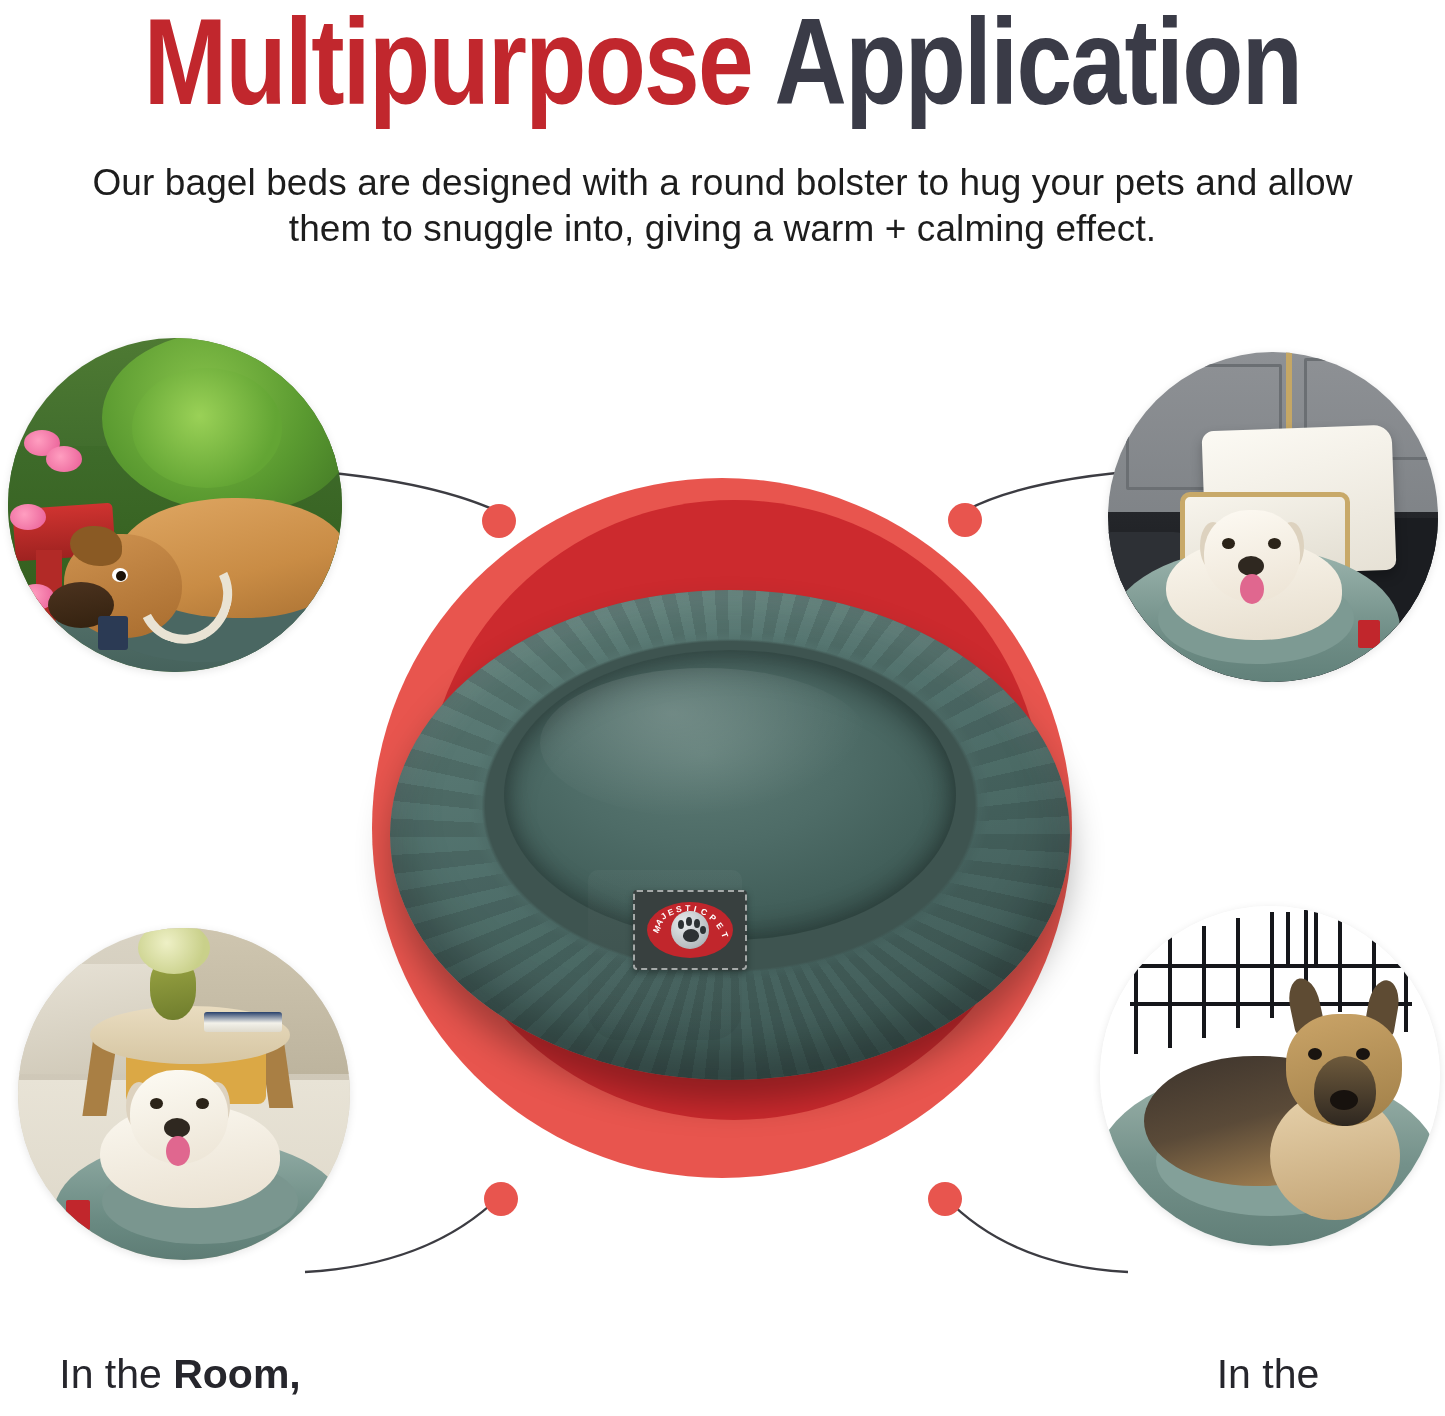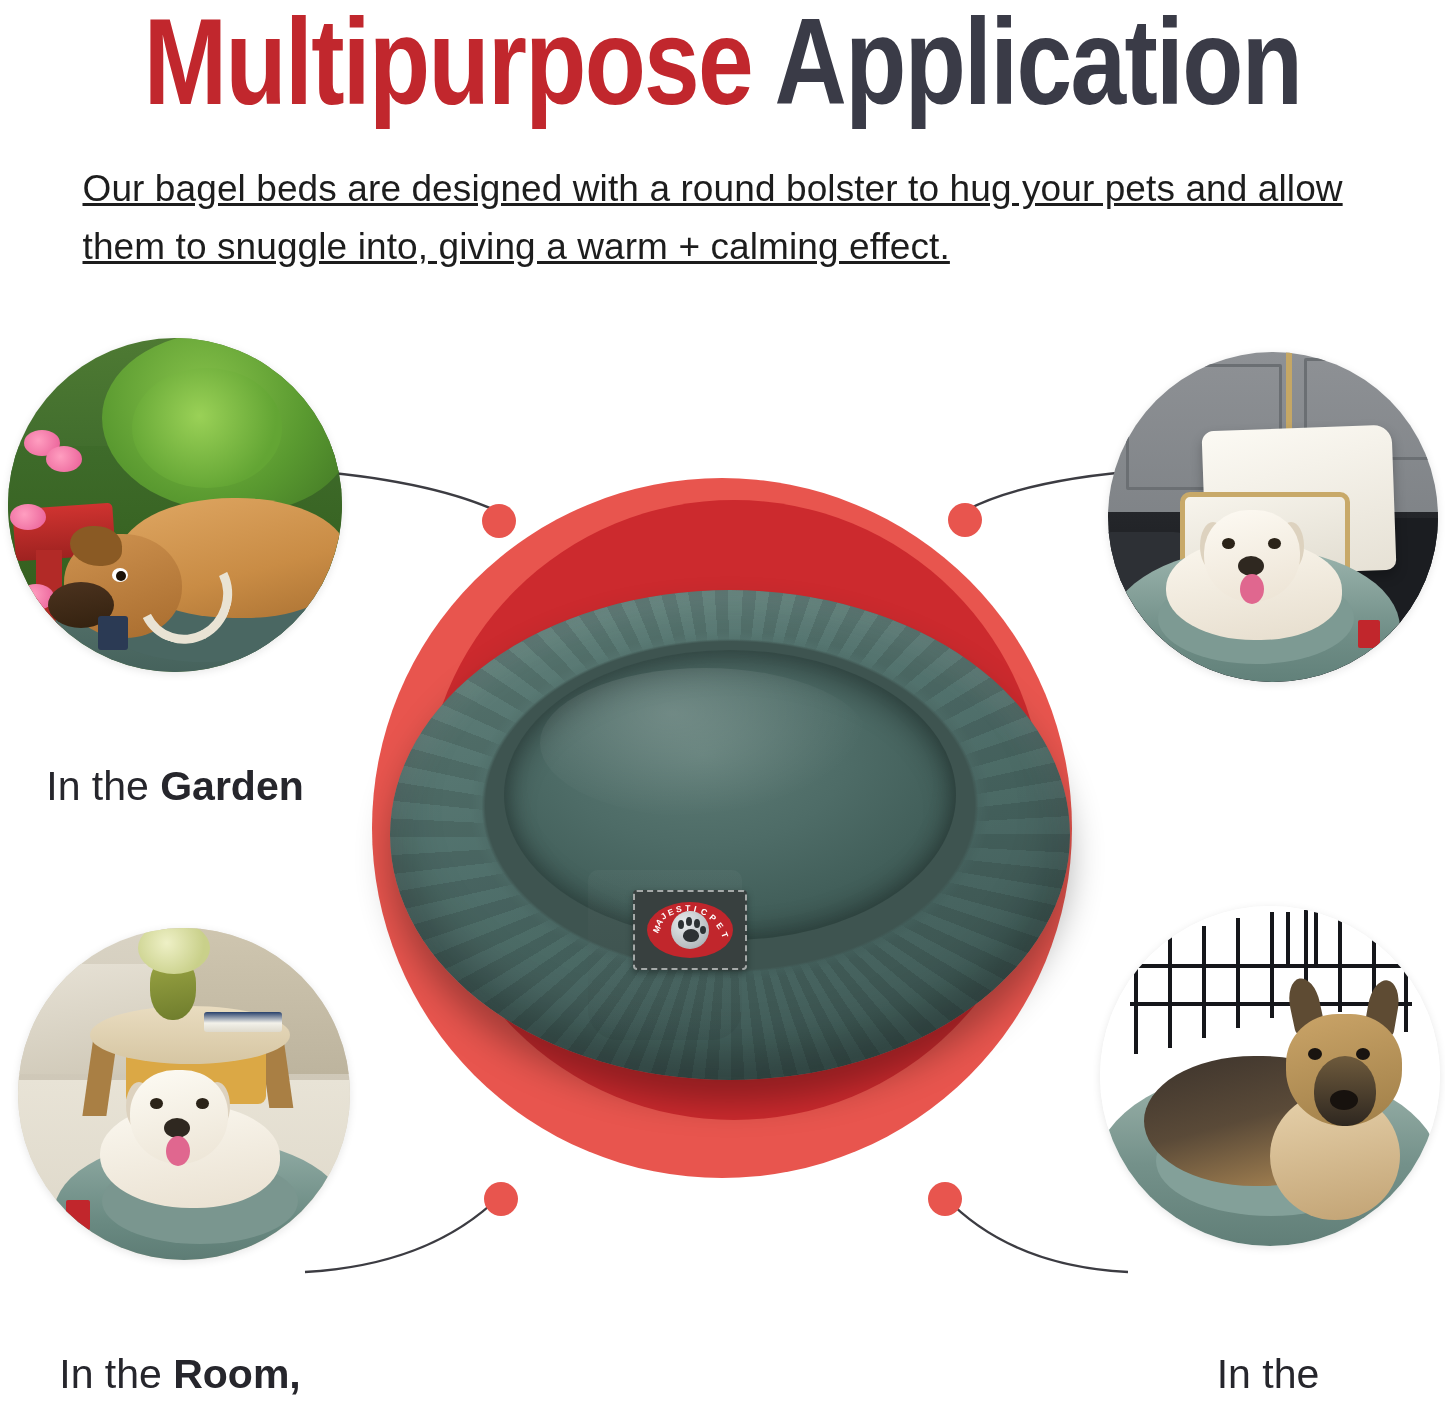--- a/index.html
+++ b/index.html
@@ -25,28 +25,27 @@
     transform:scaleX(.82);
     transform-origin:50% 50%;
   }
   .title .red{color:#C1272D;}
   .title .dark{color:#3A3B47;}
 
   .subtitle{
     position:absolute;left:50%;top:160px;
     transform:translateX(-50%);
     width:1280px;
-    text-align:left;
+    text-align:center;
     color:#1d1d1d;
     font-family:"Liberation Sans Narrow","Liberation Sans",sans-serif;
     font-weight:400;
     font-size:37px;
-    line-height:58px;
+    line-height:46px;
     letter-spacing:.1px;
-    text-decoration:underline;
   }
 
   
   .badge-outer{
     position:absolute;
     left:372px;top:478px;
     width:700px;height:700px;
     border-radius:50%;
     background:#E8554E;
   }
@@ -438,23 +437,20 @@
       <div class="layer c-ear" style="position:absolute;left:190px;top:72px;transform:rotate(-12deg);"></div>
       <div class="layer c-ear" style="position:absolute;left:268px;top:74px;transform:rotate(10deg);"></div>
       <div class="layer c-dog-head"></div>
       <div class="layer c-dog-mask"></div>
       <div class="layer c-eye" style="position:absolute;left:208px;top:142px;"></div>
       <div class="layer c-eye" style="position:absolute;left:256px;top:142px;"></div>
       <div class="layer" style="left:230px;top:184px;width:28px;height:20px;border-radius:50%;background:#17120e;"></div>
     </div>
   </div>
 
-  <div class="caption c-garden">
-    <span>In the </span><b>Garden</b>
-  </div>
 
 
   <div class="caption c-living">
     <span>In the </span><b>Room,</b><br>
     
   </div>
 
   <div class="caption c-crate">
     <span>In the</span><br>
     

